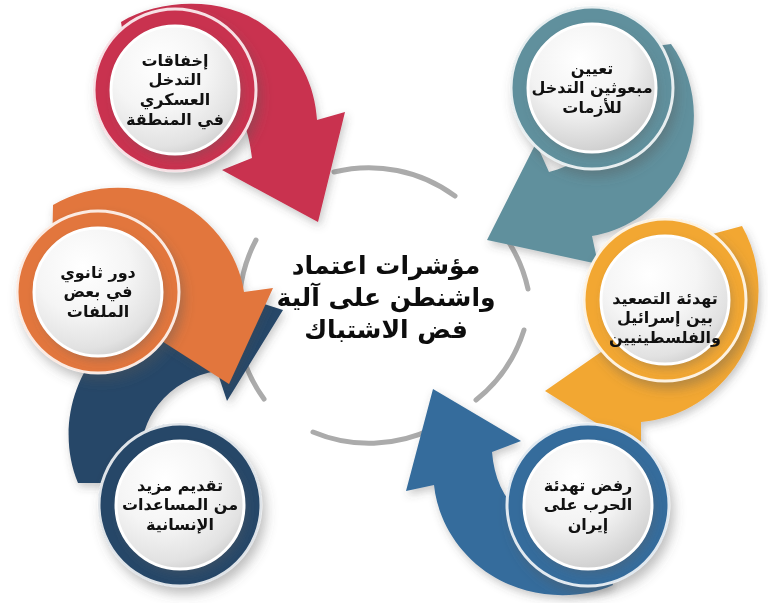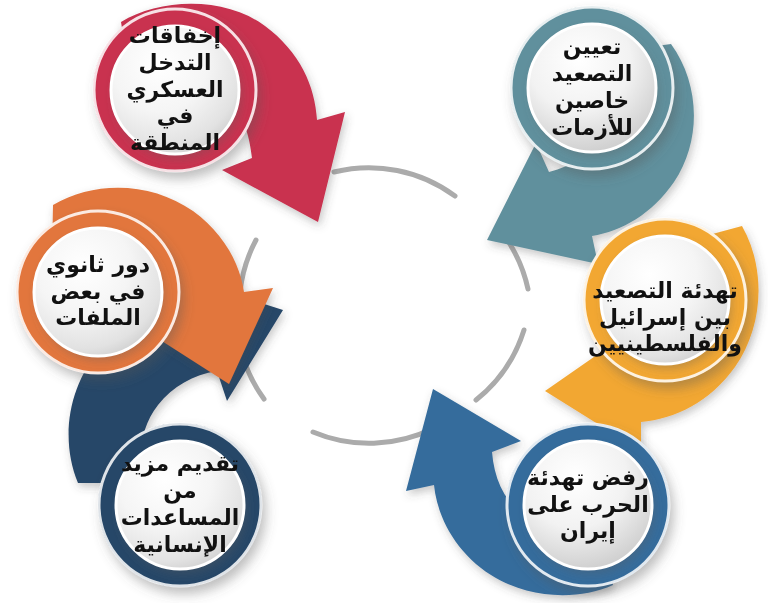--- a/index.html
+++ b/index.html
@@ -33,21 +33,21 @@
     text-align: center;
     direction: rtl;
     color: #111111;
     font-weight: bold;
     line-height: 1.22;
     letter-spacing: 0;
     pointer-events: none;
     white-space: pre-line;
   }
   .node-label.n-size {
-    font-size: 22px;
+    font-size: 16px;
   }
   #center-title {
     position: absolute;
     left: 236px;
     top: 238px;
     width: 300px;
     height: 120px;
     display: flex;
     align-items: center;
     justify-content: center;
@@ -218,27 +218,30 @@
     </g>
 
     <g>
       <circle cx="98" cy="292" r="82" fill="#e2763c" filter="url(#ringShadow)"></circle>
       <circle cx="98" cy="292" r="81" fill="none" stroke="#ffffff" stroke-width="3" opacity="0.85"></circle>
       <circle cx="98" cy="292" r="64" fill="url(#discGrad)" filter="url(#softShadow)"></circle>
       <circle cx="98" cy="292" r="64" fill="none" stroke="#ffffff" stroke-width="3"></circle>
     </g>
   </svg>
 
+  <div id="center-title">مؤشرات اعتماد
+واشنطن على آلية
+فض الاشتباك</div>
 
   <div class="node-label n-size" style="left:111px; top:40px; width:128px; height:100px;">إخفاقات
 التدخل العسكري
 في المنطقة</div>
 
   <div class="node-label n-size" style="left:524px; top:38px; width:136px; height:100px;">تعيين
-التصعيد خاصين
+مبعوثين التدخل
 للأزمات</div>
 
   <div class="node-label n-size" style="left:595px; top:268px; width:140px; height:100px;">تهدئة التصعيد
 بين إسرائيل
 والفلسطينيين</div>
 
   <div class="node-label n-size" style="left:524px; top:455px; width:128px; height:100px;">رفض تهدئة
 الحرب على
 إيران</div>
 

